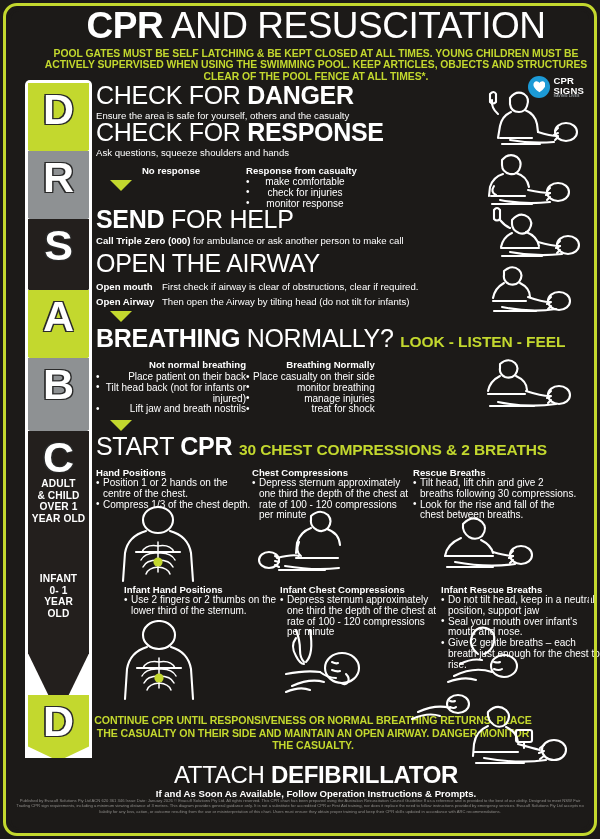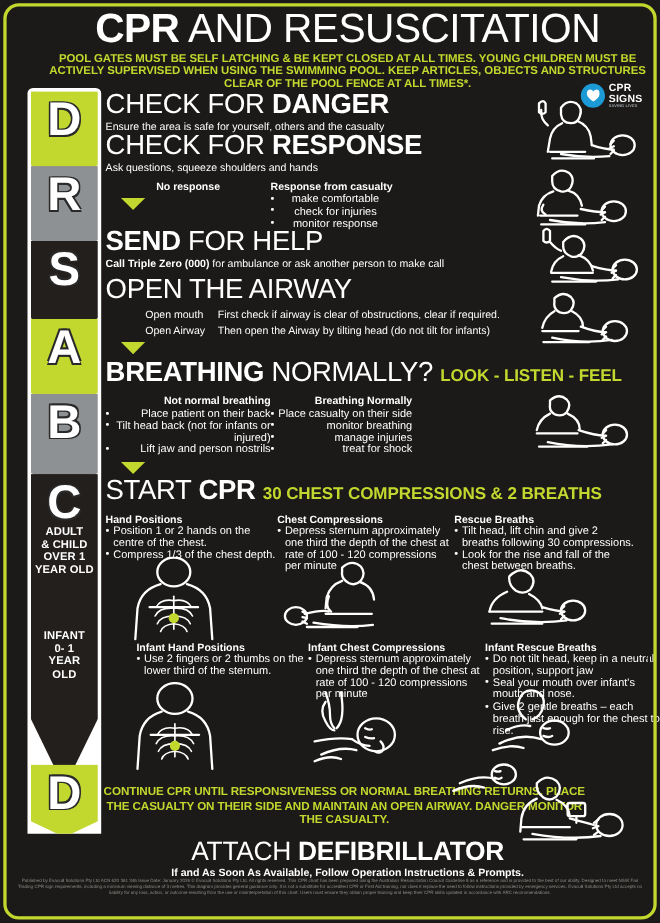--- a/index.html
+++ b/index.html
@@ -200,21 +200,21 @@
   .arrow-down {
     width: 0; height: 0;
     border-left: 11px solid transparent;
     border-right: 11px solid transparent;
     border-top: 11px solid #c3d82e;
   }
 
   .twocol { display: flex; }
 
   .kv { display: flex; }
-  .kv .k { width: 66px; font-weight: 400; flex: none; margin-left: 36px; }
+  .kv .k { width: 66px; font-weight: 700; flex: none; }
 
   
   .lime-stmt {
     color: #c3d82e;
     font-weight: 800;
     font-size: 10.6px;
     line-height: 12.6px;
     text-align: center;
     letter-spacing: -0.1px;
   }
@@ -340,21 +340,21 @@
     </div>
 
     <div class="blk" style="top:325px;left:0;">
       <div class="h-big"><b>BREATHING</b><span> NORMALLY?</span> <span class="accent">LOOK - LISTEN - FEEL</span></div>
       <div class="twocol" style="margin-top:4px;text-align:right;">
         <div style="width:150px;">
           <div class="colhead">Not normal breathing</div>
           <ul class="bul" style="margin-top:2px;">
             <li>Place patient on their back</li>
             <li>Tilt head back (not for infants or injured)</li>
-            <li>Lift jaw and person nostrils</li>
+            <li>Lift jaw and breath nostrils</li>
           </ul>
           <div class="arrow-down" style="margin:5px 0 0 14px;"></div>
         </div>
         <div>
           <div class="colhead">Breathing Normally</div>
           <ul class="bul" style="margin-top:2px;">
             <li>Place casualty on their side</li>
             <li>monitor breathing</li>
             <li>manage injuries</li>
             <li>treat for shock</li>

